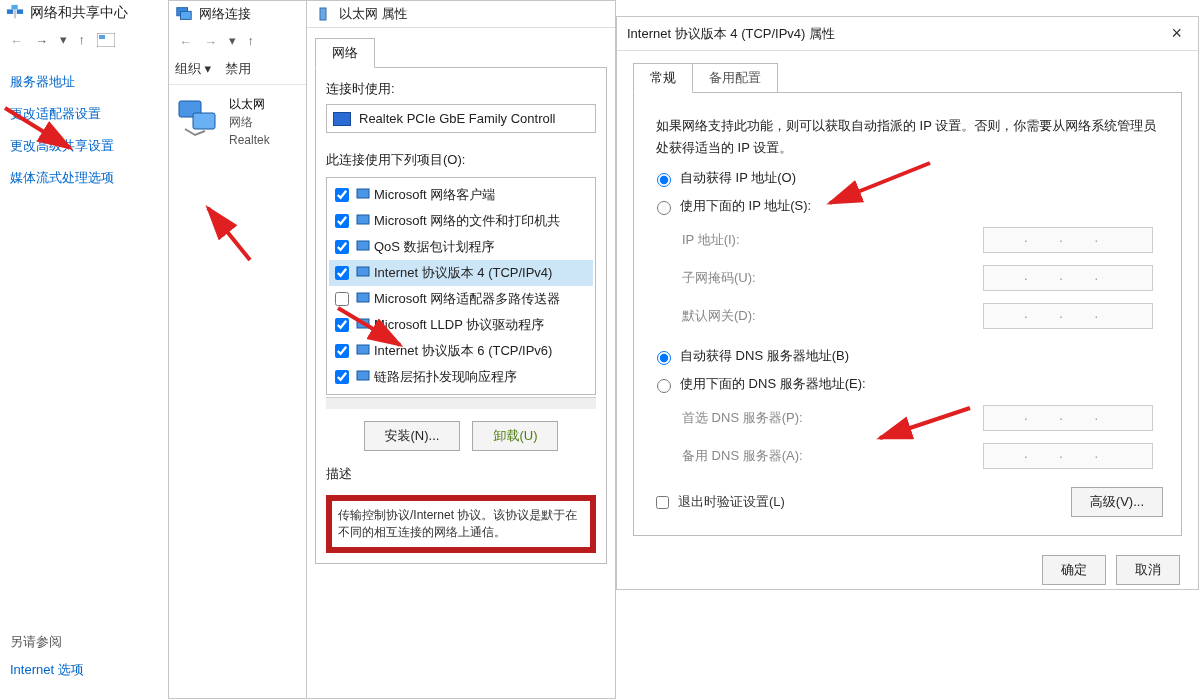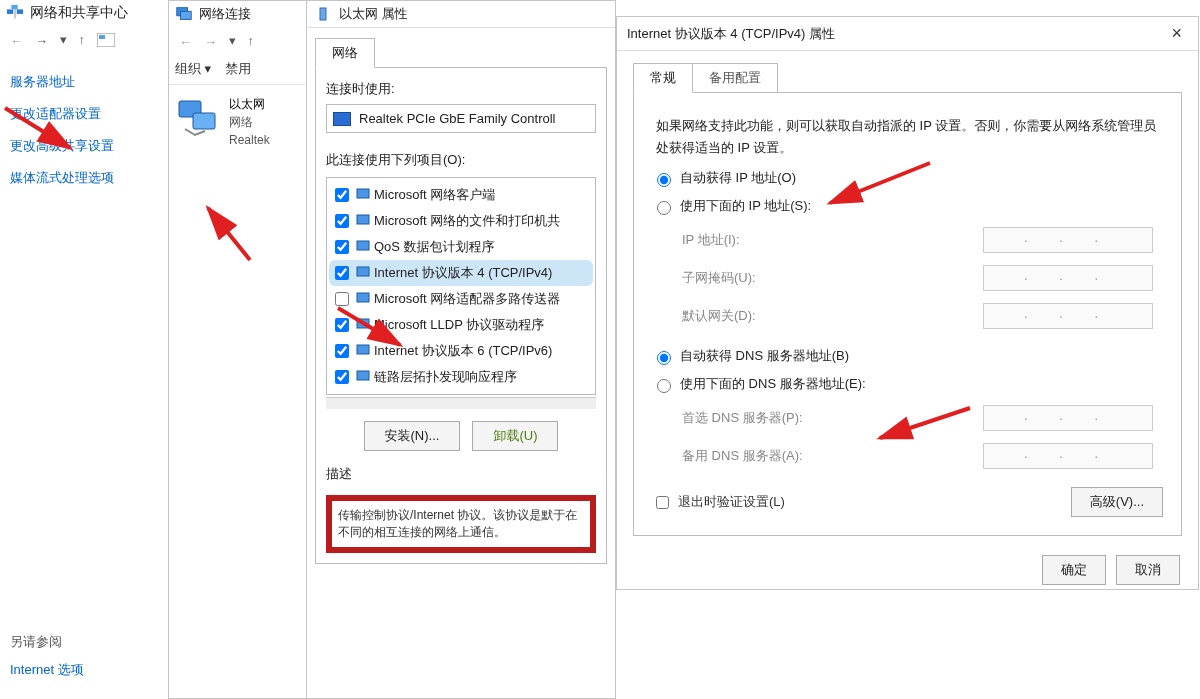--- a/index.html
+++ b/index.html
@@ -41,21 +41,21 @@
   .p3 .hdr{display:flex;align-items:center;gap:8px;padding:4px 8px;border-bottom:1px solid #ddd;}
   .p3 .tabarea{padding:10px 8px;}
   .tabs{display:flex;}
   .tab{padding:5px 16px; border:1px solid #bbb; background:#fff; font-size:13px;}
   .tab.active{border-bottom:1px solid #fff;}
   .tabbody{border:1px solid #bbb; margin-top:-1px; padding:12px 10px 10px 10px;}
   .adapter-line{display:flex;align-items:center;gap:8px;border:1px solid #bbb;padding:6px;margin-top:6px;}
   .items-box{border:1px solid #bbb; padding:4px 2px; margin-top:8px; max-height:230px; overflow:hidden;}
   .item-row{display:flex;align-items:center;gap:3px;padding:3px 2px;font-size:13px;}
   .item-row input[type=checkbox]{width:14px;height:14px;}
-  .item-row.sel{background:#cde6f7;border-radius:6px;}
+  .item-row.sel{background:#cde6f7;}
   .btn-row{display:flex;gap:12px;justify-content:center;margin-top:12px;}
   .btn{border:1px solid #aaa;background:#f4f4f4;padding:5px 20px;font-size:13px;}
   .btn.disabled{color:#4d7c0f;}
   .desc{border:6px solid #b91c1c;padding:6px;margin-top:12px;font-size:12px;color:#333;}
   .scroll-hint{height:12px;background:#efefef;border-top:1px solid #ccc;margin-top:2px;}
   
   .p4 { left:616px; top:16px; width:583px; height:574px;}
   .p4 .titlebar{display:flex;align-items:center;justify-content:space-between;padding:6px 10px;border-bottom:1px solid #ddd;}
   .p4 .tabarea{padding:12px 16px;}
   .p4 .intro{font-size:13px;line-height:22px;margin:12px 4px 8px 4px;}

